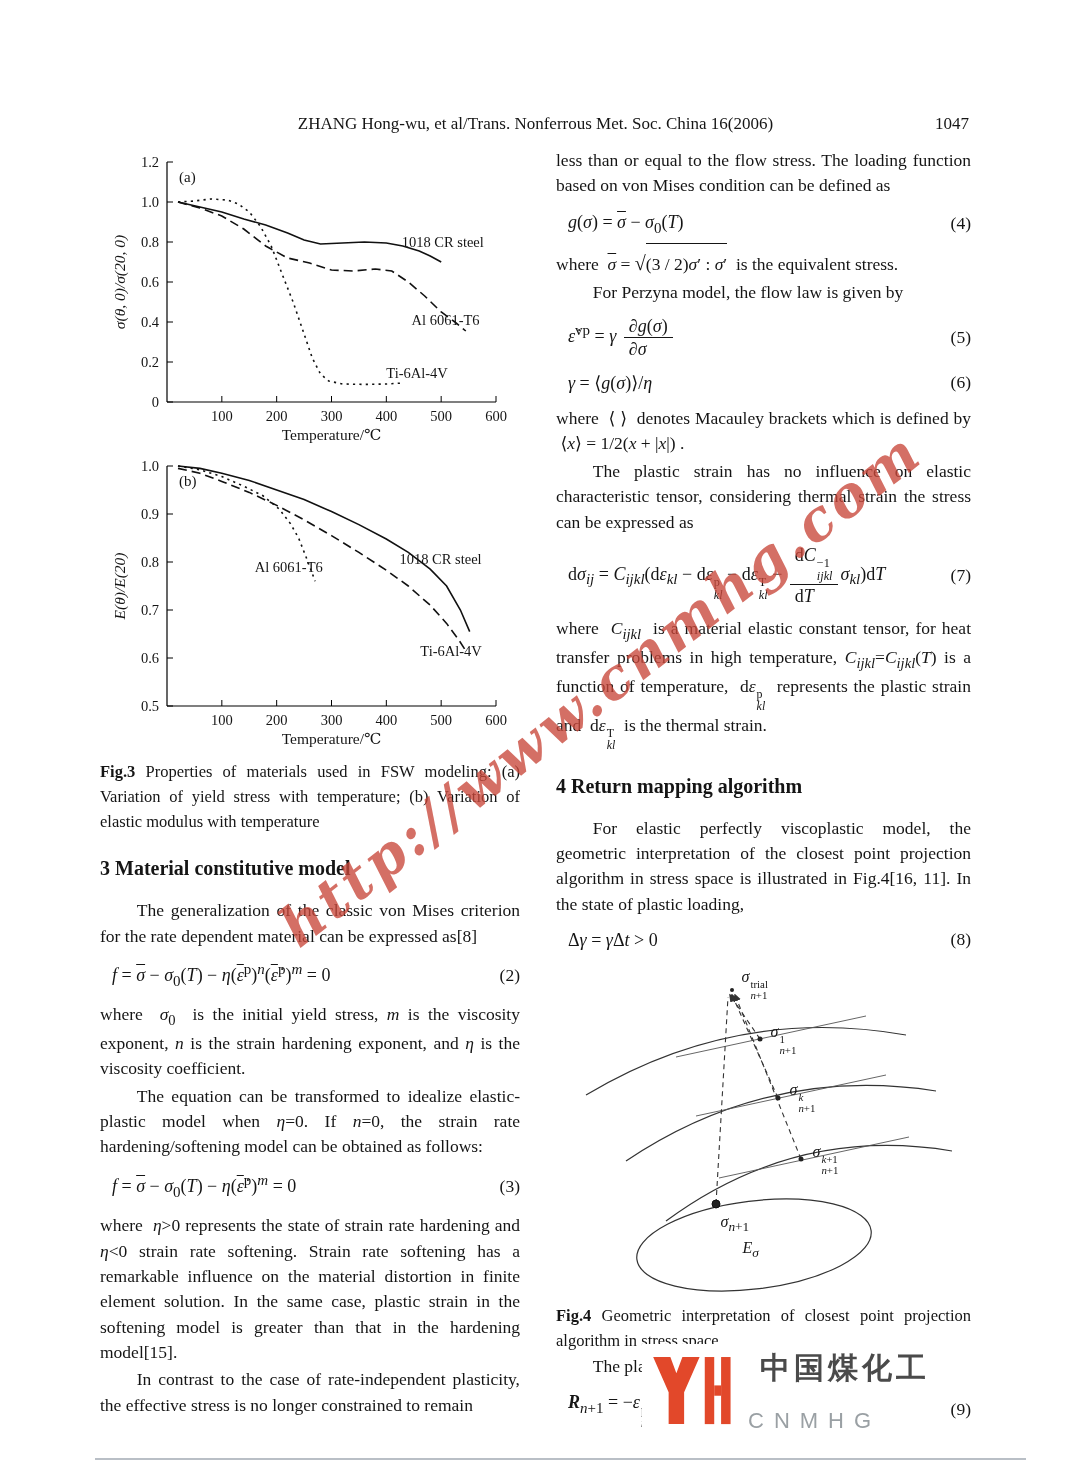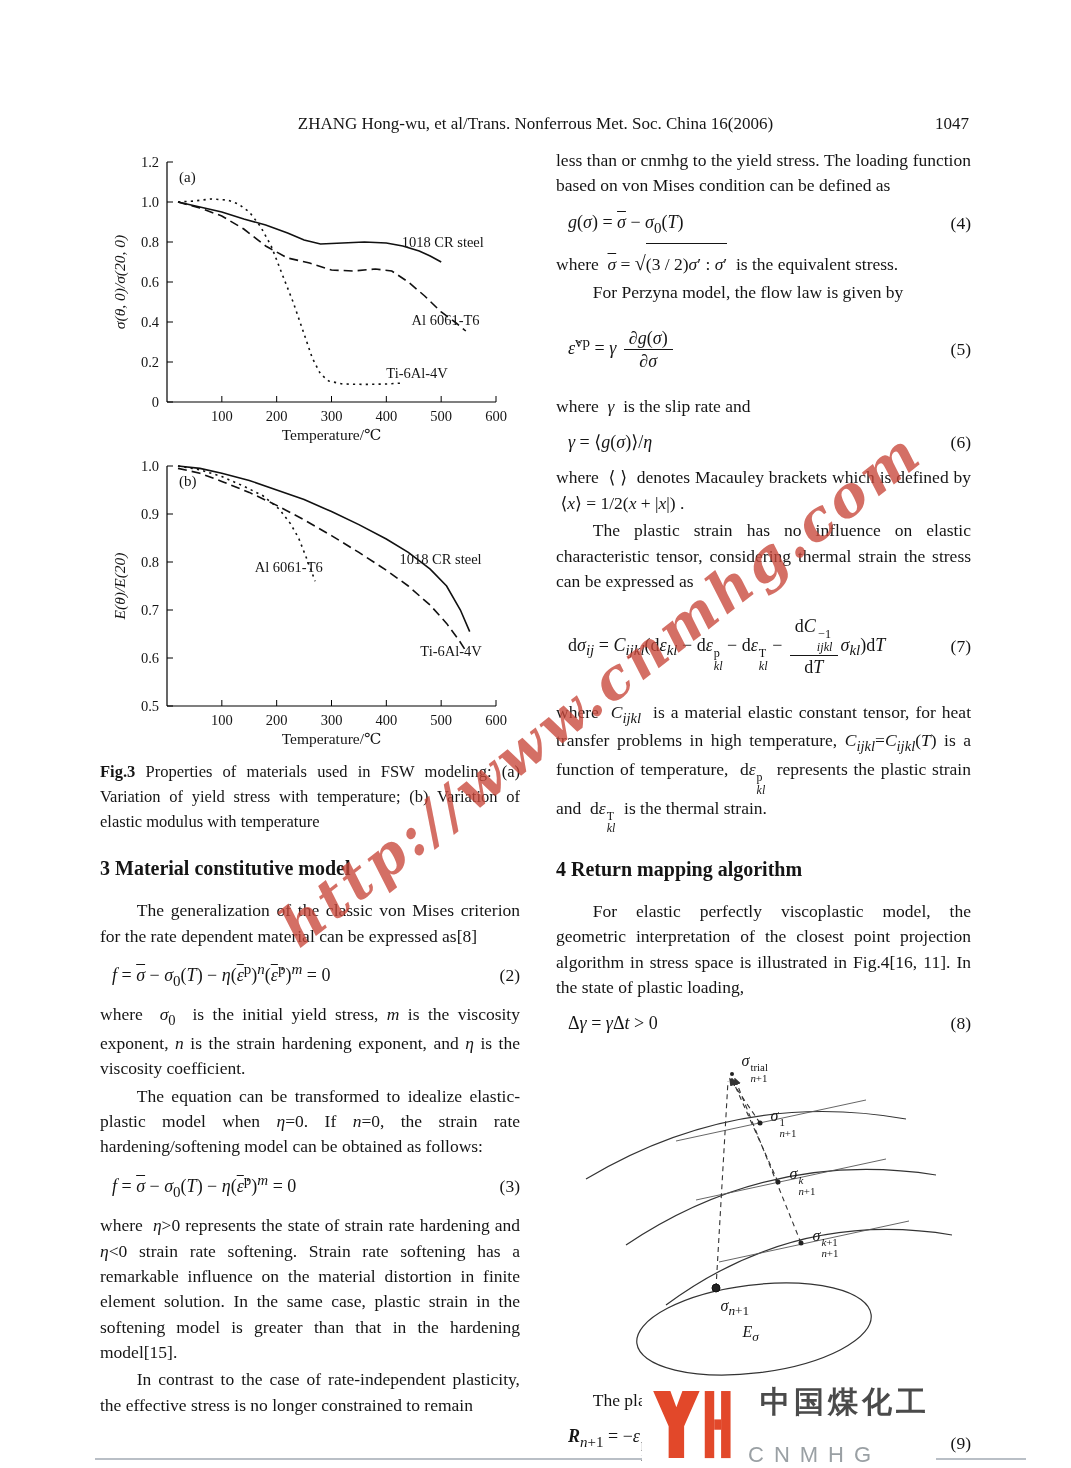--- a/index.html
+++ b/index.html
@@ -13,21 +13,21 @@
   .col-right{width:415px;}
   .para{text-align:justify;margin-bottom:2px;}
   .indent{text-indent:2.1em;}
   .sec-h{font-size:20px;font-weight:bold;margin:20px 0 15px;}
   .eq{display:flex;align-items:center;margin:10px 0;font-size:18px;}
   .eq-body{flex:1;padding-left:12px;}
   .eq-num{padding-left:8px;font-size:17.5px;}
   .ov{text-decoration:overline;}
   .rad{border-top:1.4px solid #151515;padding-top:10px;}
   .sqrt{font-size:1.15em;}
-  .frac{display:inline-flex;flex-direction:column;text-align:center;vertical-align:middle;margin:12px 3px;line-height:1.15;}
+  .frac{display:inline-flex;flex-direction:column;text-align:left;vertical-align:middle;margin:0 3px;line-height:1.15;}
   .frac .num{display:block;padding:0 5px 1px;border-bottom:1.3px solid #151515;}
   .frac .den{display:block;padding:1px 5px 0;}
   .supsub{display:inline-flex;flex-direction:column;font-size:0.68em;line-height:1.05;vertical-align:-0.5em;margin-left:1px;}
   .supsub sup,.supsub sub{display:block;position:static;font-size:1em;line-height:1.05;}
   .fig3{display:flex;flex-direction:column;align-items:center;}
   .fig3 svg{display:block;margin-bottom:4px;}
   .caption{font-size:16.5px;line-height:1.5;text-align:justify;margin-top:4px;width:100%;}
   svg text{font-family:"Liberation Serif","DejaVu Serif",serif;fill:#151515;}
   .fig4{position:relative;width:400px;height:335px;margin:8px auto 6px;}
   .fig4 .arc{fill:none;stroke:#333;stroke-width:1.2;}
@@ -154,39 +154,38 @@
       <div class="eq">
         <span class="eq-body"><i>f</i> = <span class="ov"><i>σ</i></span> − <i>σ</i><sub>0</sub>(<i>T</i>) − <i>η</i>(<span class="ov"><i>ε̇</i></span><sup>p</sup>)<sup><i>m</i></sup> = 0</span>
         <span class="eq-num">(3)</span>
       </div>
 
       <p class="para">where &nbsp;<i>η</i>&gt;0 represents the state of strain rate hardening and <i>η</i>&lt;0 strain rate softening. Strain rate softening has a remarkable influence on the material distortion in finite element solution. In the same case, plastic strain in the softening model is greater than that in the hardening model[15].</p>
       <p class="para indent">In contrast to the case of rate-independent plasticity, the effective stress is no longer constrained to remain</p>
     </div>
 
     <div class="col-right">
-      <p class="para">less than or cnmhg to the yield stress. The loading function based on von Mises condition can be defined as</p>
+      <p class="para">less than or equal to the flow stress. The loading function based on von Mises condition can be defined as</p>
 
       <div class="eq">
         <span class="eq-body"><i>g</i>(<i>σ</i>) = <span class="ov"><i>σ</i></span> − <i>σ</i><sub>0</sub>(<i>T</i>)</span>
         <span class="eq-num">(4)</span>
       </div>
 
       <p class="para">where &nbsp;<span class="ov"><i>σ</i></span> = <span class="sqrt">√</span><span class="rad">(3 / 2)<i>σ</i>′ : <i>σ</i>′</span> &nbsp;is the equivalent stress.</p>
       <p class="para indent">For Perzyna model, the flow law is given by</p>
 
       <div class="eq">
         <span class="eq-body"><i>ε̇</i><sup>vp</sup> = <i>γ</i> <span class="frac">
               <span class="num">∂<i>g</i>(<i>σ</i>)</span>
               <span class="den">∂<i>σ</i></span>
             </span></span>
         <span class="eq-num">(5)</span>
       </div>
 
-      <p class="para">where &nbsp;<i>γ</i>&nbsp; is the slip rate and</p>
 
       <div class="eq">
         <span class="eq-body"><i>γ</i> = ⟨<i>g</i>(<i>σ</i>)⟩/<i>η</i></span>
         <span class="eq-num">(6)</span>
       </div>
 
       <p class="para">where &nbsp;⟨ ⟩&nbsp; denotes Macauley brackets which is defined by &nbsp;⟨<i>x</i>⟩ = 1/2(<i>x</i> + |<i>x</i>|) .</p>
       <p class="para indent">The plastic strain has no influence on elastic characteristic tensor, considering thermal strain the stress can be expressed as</p>
 
       <div class="eq">
@@ -260,20 +259,21 @@
               <sub><i>n</i>+1</sub>
             </span></span>
         <span class="f4lab" style="left:249px;top:177px"><i>σ</i><span class="supsub">
               <sup><i>k</i>+1</sup>
               <sub><i>n</i>+1</sub>
             </span></span>
         <span class="f4lab" style="left:157px;top:247px"><i>σ</i><sub><i>n</i>+1</sub></span>
         <span class="f4lab" style="left:179px;top:273px"><i>E</i><sub><i>σ</i></sub></span>
       </div>
 
+      <p class="caption"><b>Fig.4</b> Geometric interpretation of closest point projection algorithm in stress space</p>
 
       <div class="logo-zone">
         <p class="para indent"><span>The plastic</span><span class="gap"></span><span>d as</span></p>
 
         <div class="eq">
           <span class="eq-body"><b><i>R</i></b><sub><i>n</i>+1</sub> = −<i>ε</i><span class="supsub">
                 <sup>p</sup>
                 <sub><i>n</i>+1</sub>
               </span> +</span>
           <span class="eq-num">(9)</span>

